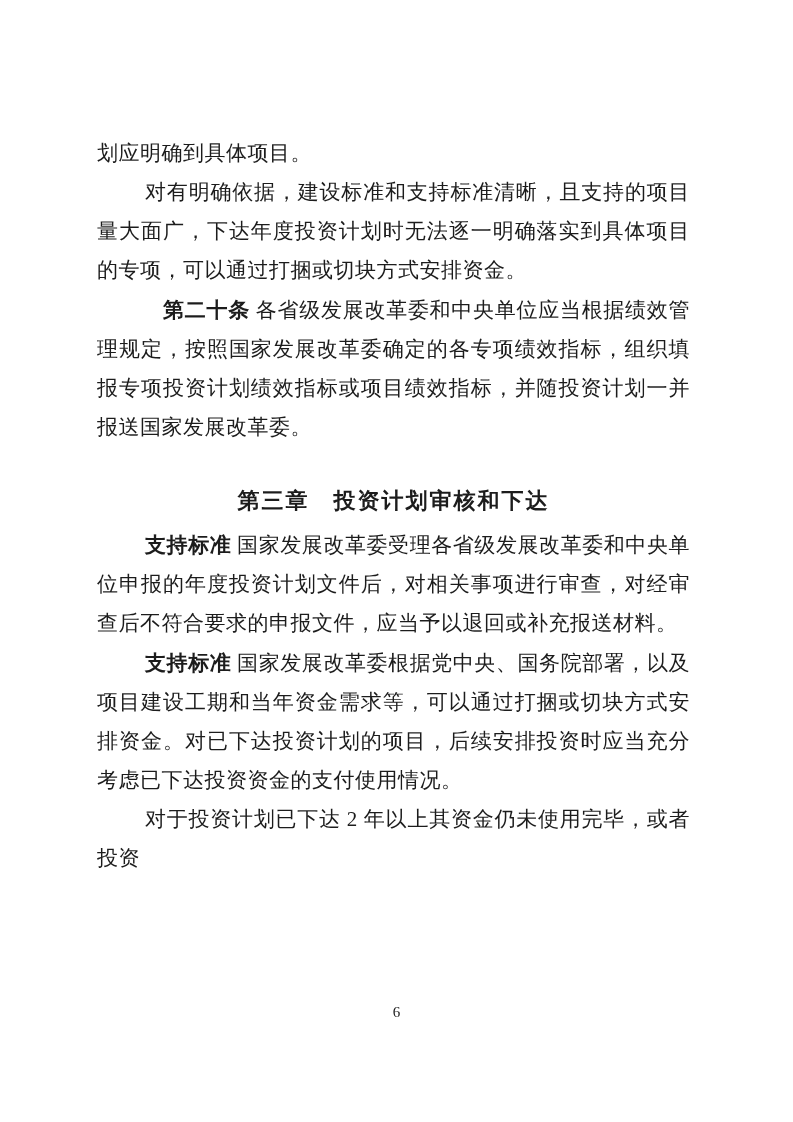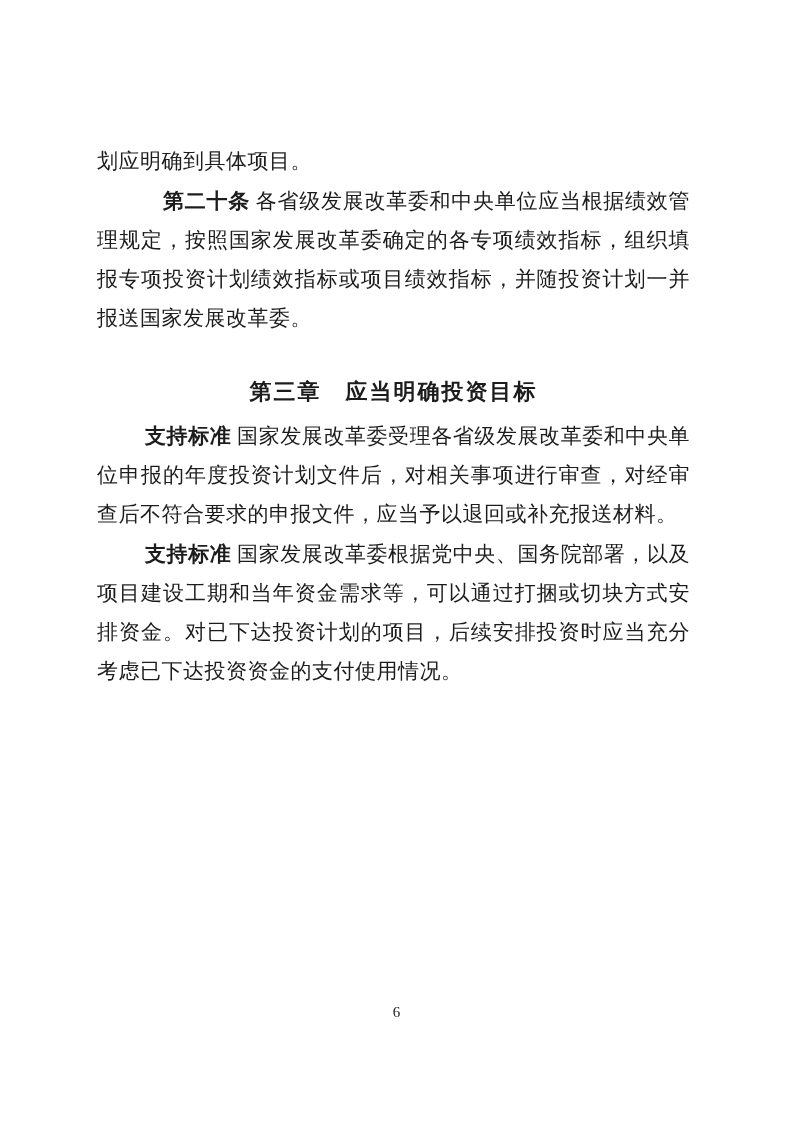--- a/index.html
+++ b/index.html
@@ -24,21 +24,21 @@
   }
   .para {
     margin: 0;
     font-size: 21px;
     line-height: 39px;
     text-align: justify;
     text-justify: inter-character;
     letter-spacing: 0.5px;
     color: #1c1c1c;
   }
-  .indent-none   { text-indent: 0; margin-top: 8px; }
+  .indent-none   { text-indent: 0; }
   .indent-normal { text-indent: 48px; }
   .indent-wide   { text-indent: 66px; }
   .seg { white-space: pre-wrap; }
   .seg.bold {
     font-weight: bold;
     font-family: "Liberation Sans", "DejaVu Sans", sans-serif;
   }
   .chapter-heading {
     margin: 34px 0 5px 0;
     font-size: 22px;
@@ -60,19 +60,21 @@
     color: #1c1c1c;
     font-family: "Liberation Serif", "DejaVu Serif", serif;
   }
 </style>
 </head>
 <body>
 
 <div class="page">
   <div class="content">
       <p class="para indent-none"><span class="seg">划应明确到具体项目。</span></p>
+      <p class="para indent-normal"><span class="seg">对有明确依据，建设标准和支持标准清晰，且支持的项目量大面广，下达年度投资计划时无法逐一明确落实到具体项目的专项，可以通过打捆或切块方式安排资金。</span></p>
       <p class="para indent-wide"><span class="seg bold">第二十条</span><span class="seg"> 各省级发展改革委和中央单位应当根据绩效管理规定，按照国家发展改革委确定的各专项绩效指标，组织填报专项投资计划绩效指标或项目绩效指标，并随投资计划一并报送国家发展改革委。</span></p>
-      <h2 class="chapter-heading"><span class="seg bold">第三章　应当明确投资目标</span></h2>
+      <h2 class="chapter-heading"><span class="seg bold">第三章　投资计划审核和下达</span></h2>
       <p class="para indent-normal"><span class="seg bold">支持标准</span><span class="seg"> 国家发展改革委受理各省级发展改革委和中央单位申报的年度投资计划文件后，对相关事项进行审查，对经审查后不符合要求的申报文件，应当予以退回或补充报送材料。</span></p>
       <p class="para indent-normal"><span class="seg bold">支持标准</span><span class="seg"> 国家发展改革委根据党中央、国务院部署，以及项目建设工期和当年资金需求等，可以通过打捆或切块方式安排资金。对已下达投资计划的项目，后续安排投资时应当充分考虑已下达投资资金的支付使用情况。</span></p>
+      <p class="para indent-normal"><span class="seg">对于投资计划已下达 2 年以上其资金仍未使用完毕，或者投资</span></p>
     </div>
   <div class="page-number">6</div>
 </div>
 
 </body></html>

